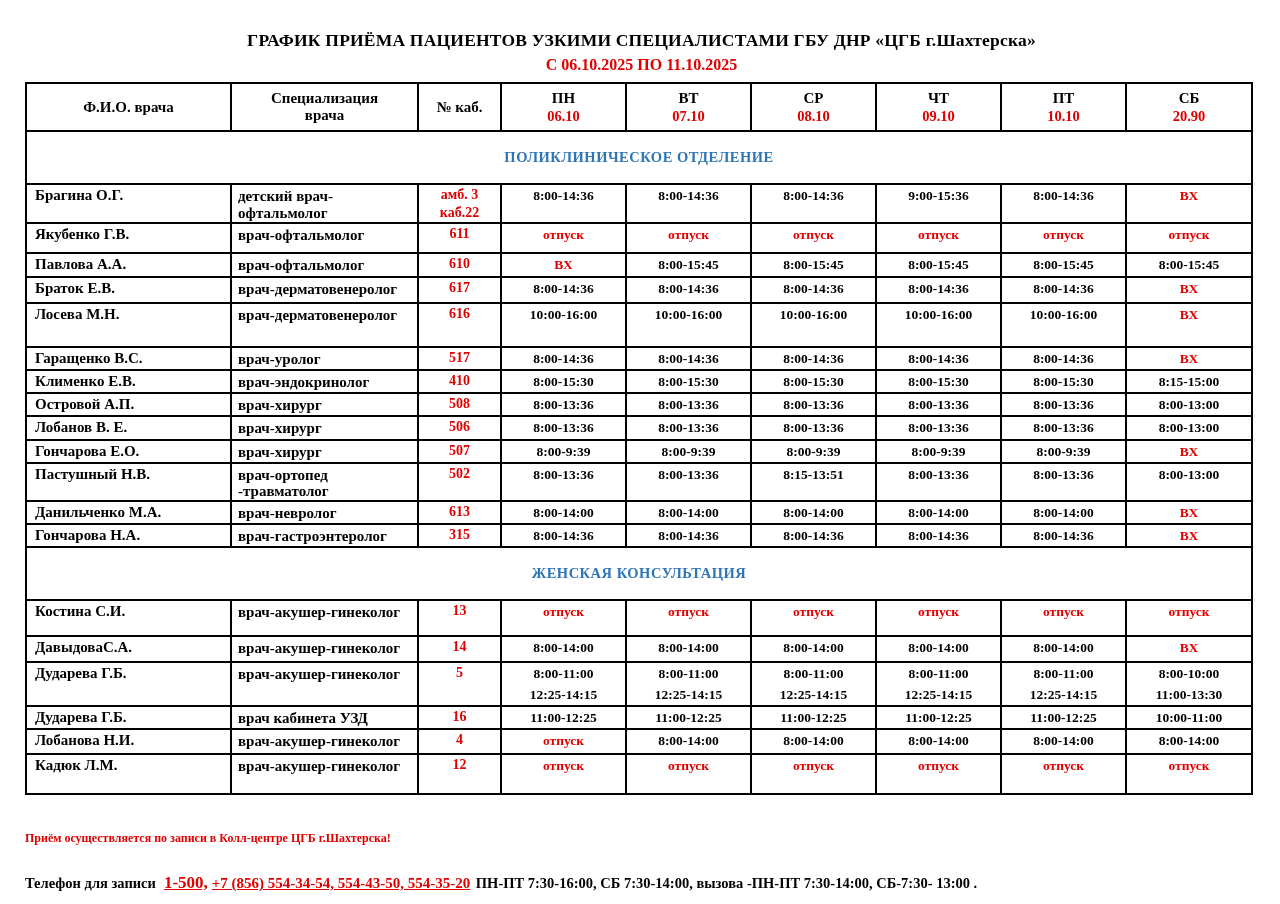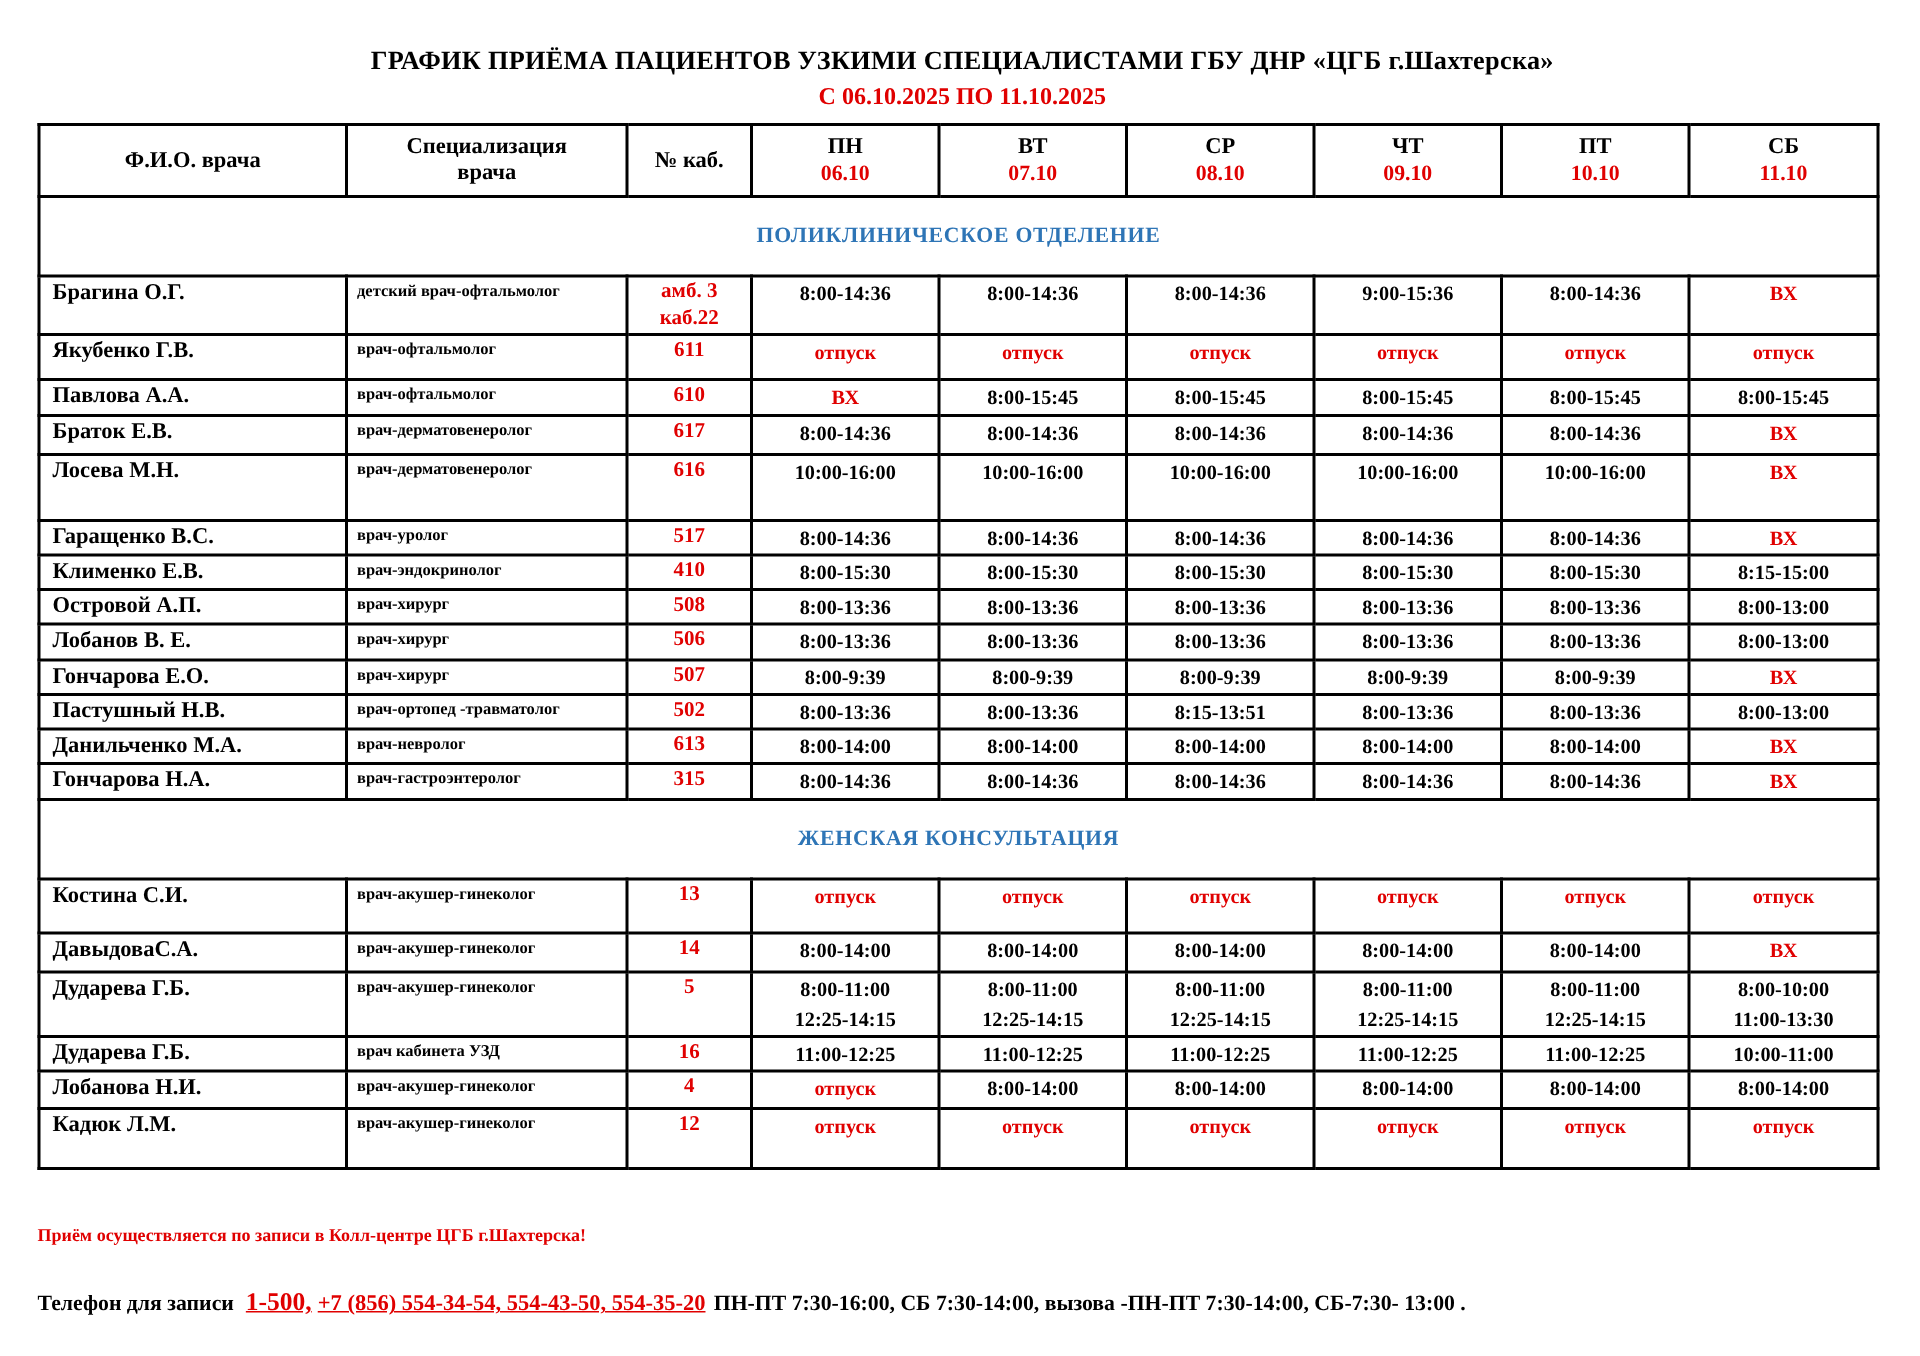--- a/index.html
+++ b/index.html
@@ -30,21 +30,21 @@
   }
   th{vertical-align:middle !important;}
   .hdr-fio,.hdr-spec,.hdr-cab{font-size:15px;text-align:center;white-space:pre-line;}
   .hdr-day{font-size:15px;text-align:center;line-height:1.25;padding:2px 4px;}
   .hdr-day .date{color:var(--red);font-size:14.5px;}
   .section-row td{
     text-align:center;color:var(--blue);font-size:14.5px;
     letter-spacing:.5px;vertical-align:middle;padding:17px 0;
   }
   td.c-name{font-size:15px;padding:2px 2px 0 8px;white-space:nowrap;}
-  td.c-spec{font-size:11px;padding:3px 2px 0 6px;line-height:1.1;}
+  td.c-spec{font-size:15px;padding:3px 2px 0 6px;line-height:1.1;}
   td.c-cab{
     color:var(--red);font-size:14px;text-align:center;
     white-space:pre-line;line-height:1.3;padding-top:1px;
   }
   td.c-time{
     font-size:13.5px;text-align:center;white-space:pre-line;
     line-height:1.5;padding-top:1px;
   }
   td.c-time.red{color:var(--red);}
   .footer{margin-left:0;}
@@ -105,21 +105,21 @@
           <th class="hdr-day">
             <div class="day">ЧТ</div>
             <div class="date">09.10</div>
           </th>
           <th class="hdr-day">
             <div class="day">ПТ</div>
             <div class="date">10.10</div>
           </th>
           <th class="hdr-day">
             <div class="day">СБ</div>
-            <div class="date">11.10</div>
+            <div class="date">20.90</div>
           </th>
         </tr>
         <tr class="section-row" style="height: 21px;">
           <td colspan="9">ПОЛИКЛИНИЧЕСКОЕ ОТДЕЛЕНИЕ</td>
         </tr>
         <tr style="height: 32px;">
           <td class="c-name">Брагина О.Г.</td>
           <td class="c-spec">детский врач-офтальмолог</td>
           <td class="c-cab">амб. 3
 каб.22</td>

